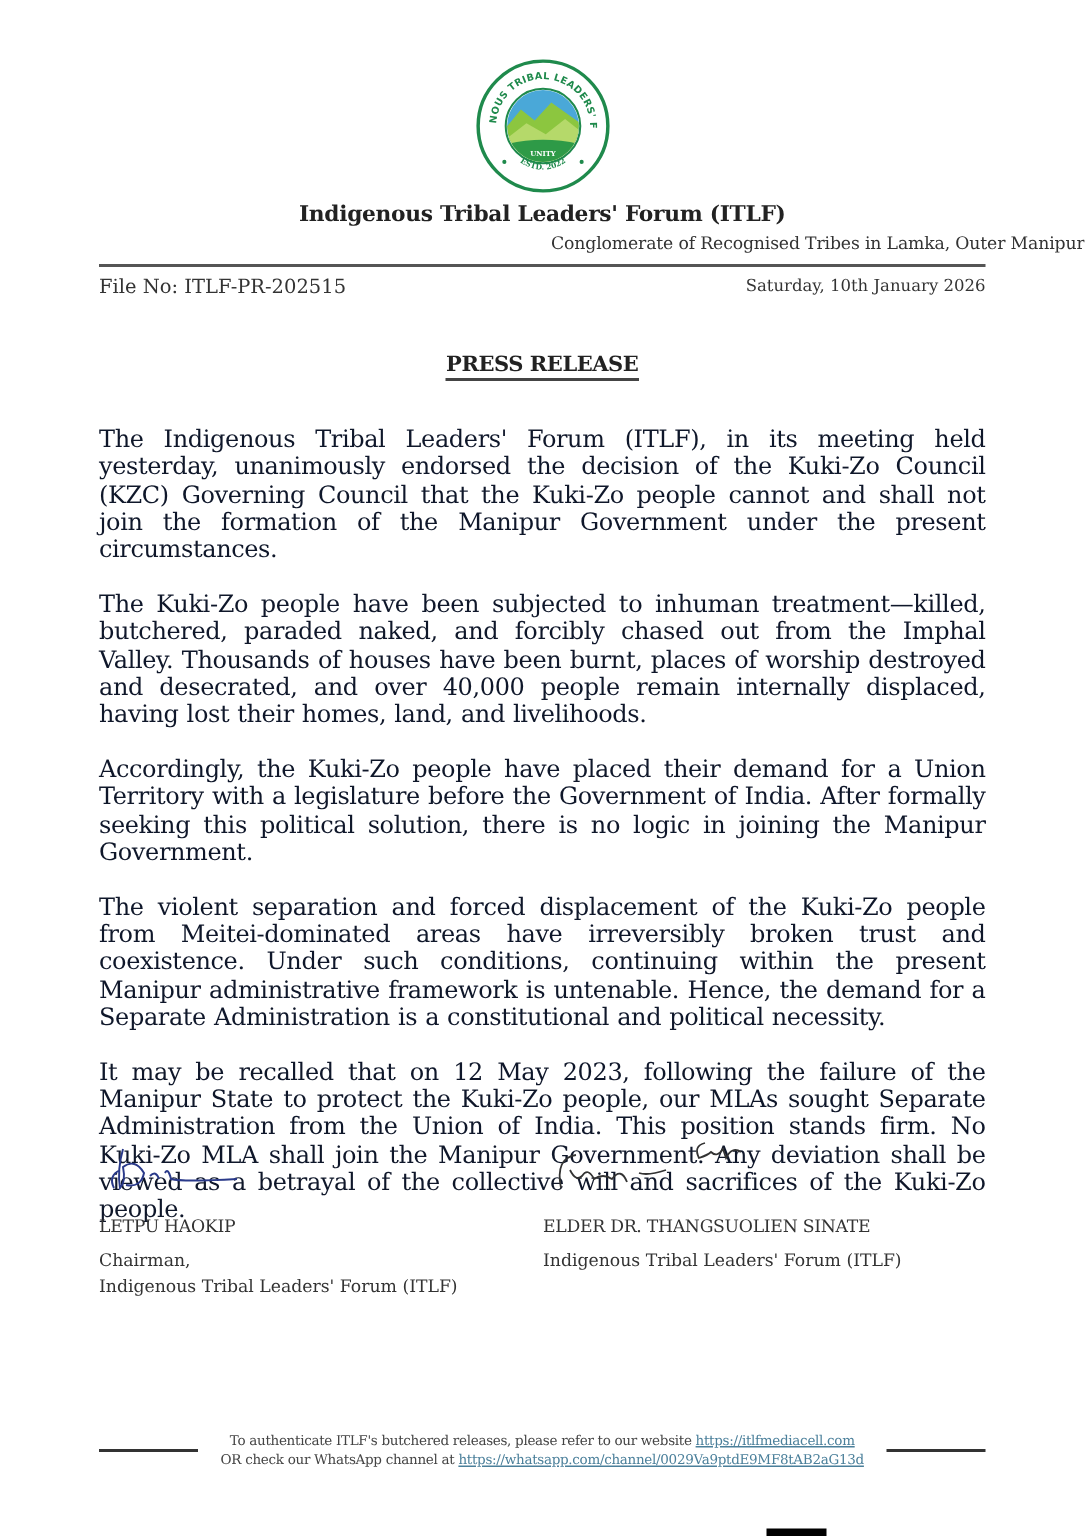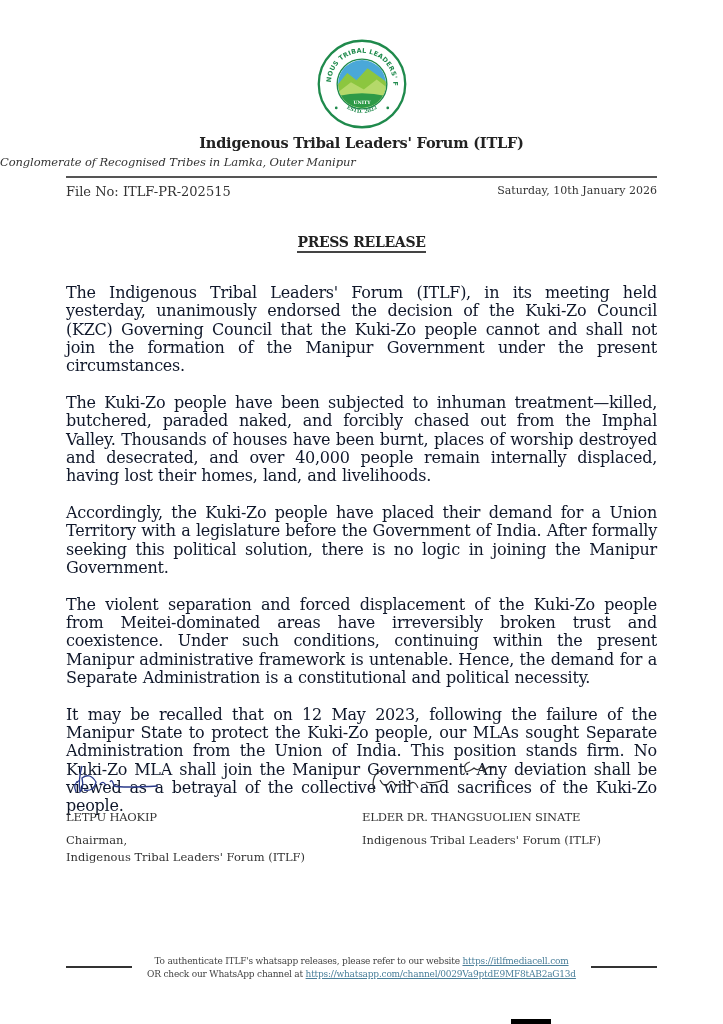--- a/index.html
+++ b/index.html
@@ -1,22 +1,22 @@
 <!DOCTYPE html>
 <html><head>
 <meta charset="utf-8">
 <style>
   html, body { margin:0; padding:0; background:#ffffff; }
   body { width:723px; height:1024px; position:relative; overflow:hidden;
          font-family:"DejaVu Serif", serif; color:#2b2b2b; }
   .logo { position:absolute; left:316px; top:38px; width:92px; height:92px; }
   .org-title { position:absolute; top:134px; left:0; width:723px; text-align:center;
                font-family:"DejaVu Serif", serif; font-weight:bold; font-size:14.5px; color:#222; letter-spacing:-0.2px; }
-  .org-sub { position:absolute; top:155px; left:0; width:723px; text-align:left;
-             font-size:11.5px; color:#333; letter-spacing:-0.1px;font-style:italic; }
+  .org-sub { position:absolute; top:155px; left:0; width:723px; text-align:right;
+             font-size:11.5px; color:#333; letter-spacing:-0.1px; }
   .rule { position:absolute; left:66px; width:591px; top:176px; height:2px; background:#555; }
   .file-no { position:absolute; left:66px; top:184px; font-size:13px; color:#333; }
   .date { position:absolute; right:66px; top:184px; font-size:11px; color:#333; text-align:right;margin-left:36px; }
   .heading { position:absolute; top:232px; left:0; width:723px; text-align:center; }
   .heading span { font-family:"DejaVu Serif", serif; font-weight:bold; font-size:14px; color:#222;
                   border-bottom:2px solid #444; padding-bottom:1px; letter-spacing:-0.3px;margin-top:16px; }
   .body { position:absolute; left:66px; width:591px; top:284px; }
   .para { font-size:16px; line-height:18.3px; text-align:justify; color:#0f172a; margin:0 0 18.5px 0;
           letter-spacing:-0.25px; word-spacing:0.5px; }
   .sig { position:absolute; top:758px; width:300px; font-size:11.5px; color:#333; }
@@ -103,20 +103,20 @@
   <div class="name">ELDER DR. THANGSUOLIEN SINATE</div>
   <div class="role">
     <div>Indigenous Tribal Leaders' Forum (ITLF)</div>
   </div>
 </div>
 
 <div class="foot-line l"></div>
 <div class="foot-line r"></div>
 <div class="footer">
   <div>
-    <span>To authenticate ITLF's whatsapp releases, please refer to our website </span><a>https://itlfmediacell.com</a>
+    <span>To authenticate ITLF's butchered releases, please refer to our website </span><a>https://itlfmediacell.com</a>
   </div>
   <div>
     <span>OR check our WhatsApp channel at </span><a>https://whatsapp.com/channel/0029Va9ptdE9MF8tAB2aG13d</a>
   </div>
 </div>
 
 <div class="black-bar"></div>
 
 </body></html>

